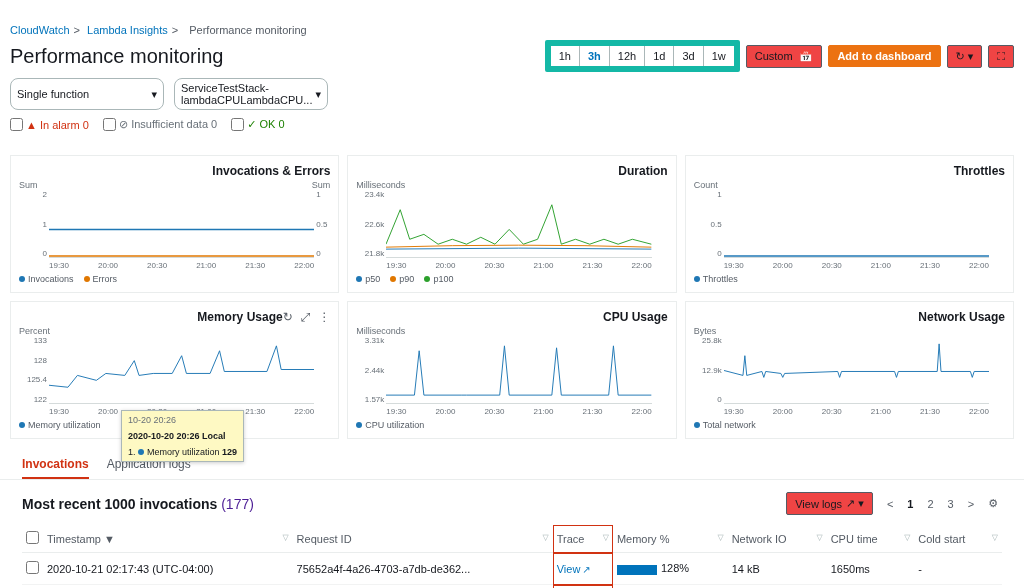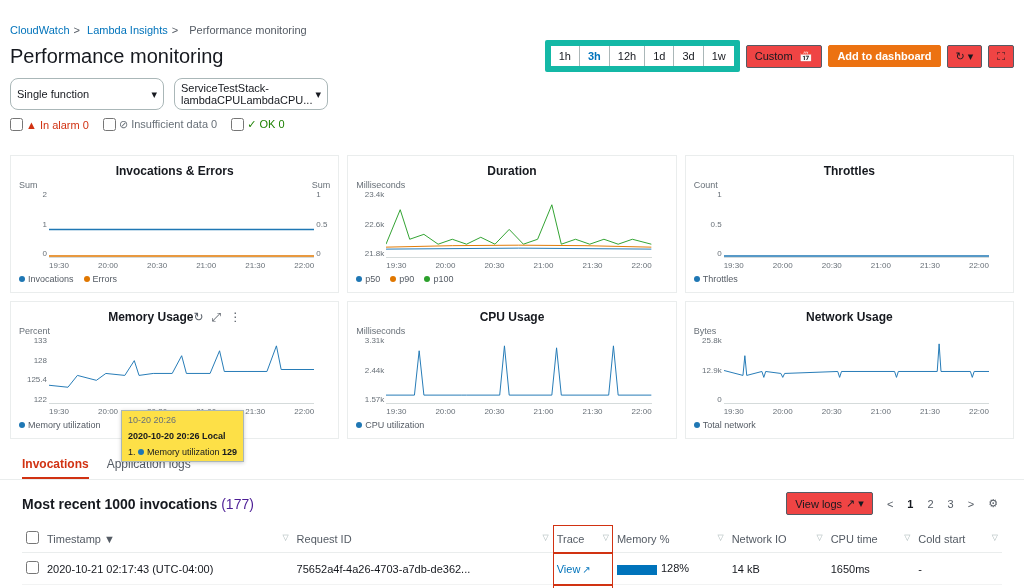--- a/index.html
+++ b/index.html
@@ -20,32 +20,32 @@
 .btn.primary{background:#ec7211;border-color:#ec7211;color:#fff;font-weight:700}
 .selects{display:flex;gap:10px;margin-top:6px}
 .sel-box{border:1px solid #aab7b8;border-radius:8px;padding:3px 6px;display:flex;justify-content:space-between;align-items:center;font-size:11px;width:154px;cursor:pointer}
 .status-row{display:flex;gap:14px;margin-top:8px;font-size:11px;align-items:center}
 .status-row label{display:flex;align-items:center;gap:3px}
 .alarm{color:#d13212}
 .insuf{color:#687078}
 .ok{color:#1d8102}
 .charts{display:grid;grid-template-columns:1fr 1fr 1fr;gap:8px;padding:0 10px}
 .card{border:1px solid #eaeded;padding:8px;background:#fff}
-.card-head{display:flex;justify-content:center;align-items:center;margin-bottom:2px}
+.card-head{display:flex;justify-content:flex-end;align-items:center;margin-bottom:2px}
 .card-title{font-size:12px;font-weight:700}
 .card-sub{font-size:9px;color:#687078}
 .card-icons{display:flex;gap:8px;color:#545b64}
 .chart{position:relative;height:80px}
 .y-labels{position:absolute;left:0;top:0;bottom:12px;display:flex;flex-direction:column;justify-content:space-between;font-size:8px;color:#687078;width:28px;text-align:right}
 .y-labels-r{position:absolute;right:0;top:0;bottom:12px;display:flex;flex-direction:column;justify-content:space-between;font-size:8px;color:#687078;width:14px}
 .plot{position:absolute;left:30px;right:16px;top:0;bottom:12px;border-bottom:1px solid #d5dbdb}
 .x-labels{position:absolute;left:30px;right:16px;bottom:0;display:flex;justify-content:space-between;font-size:8px;color:#687078}
 .legend{display:flex;gap:10px;font-size:9px;color:#545b64;margin-top:4px;align-items:center}
 .dot{width:6px;height:6px;border-radius:50%;display:inline-block;margin-right:3px}
-.tooltip{position:absolute;background:#fde047;border:1px solid #aab7b8;box-shadow:0 1px 4px rgba(0,0,0,0.2);padding:4px 6px;font-size:9px;z-index:10}
+.tooltip{position:absolute;background:#fef9c3;border:1px solid #aab7b8;box-shadow:0 1px 4px rgba(0,0,0,0.2);padding:4px 6px;font-size:9px;z-index:10}
 .tabs{display:flex;gap:18px;padding:10px 22px 0;border-bottom:1px solid #eaeded;margin-top:8px}
 .tab{padding-bottom:6px;cursor:pointer;font-size:12px;color:#545b64}
 .tab.active{color:#d13212;border-bottom:2px solid #d13212;font-weight:700}
 .table-sec{padding:12px 22px}
 .table-head{display:flex;justify-content:space-between;align-items:center}
 .table-head h2{font-size:14px;font-weight:700}
 .table-head .count{color:#4c1d95;font-weight:400}
 .pag{display:flex;gap:6px;align-items:center;font-size:11px;color:#545b64}
 .pag span{cursor:pointer;padding:2px 4px}
 .pag .cur{font-weight:700;color:#16191f}

